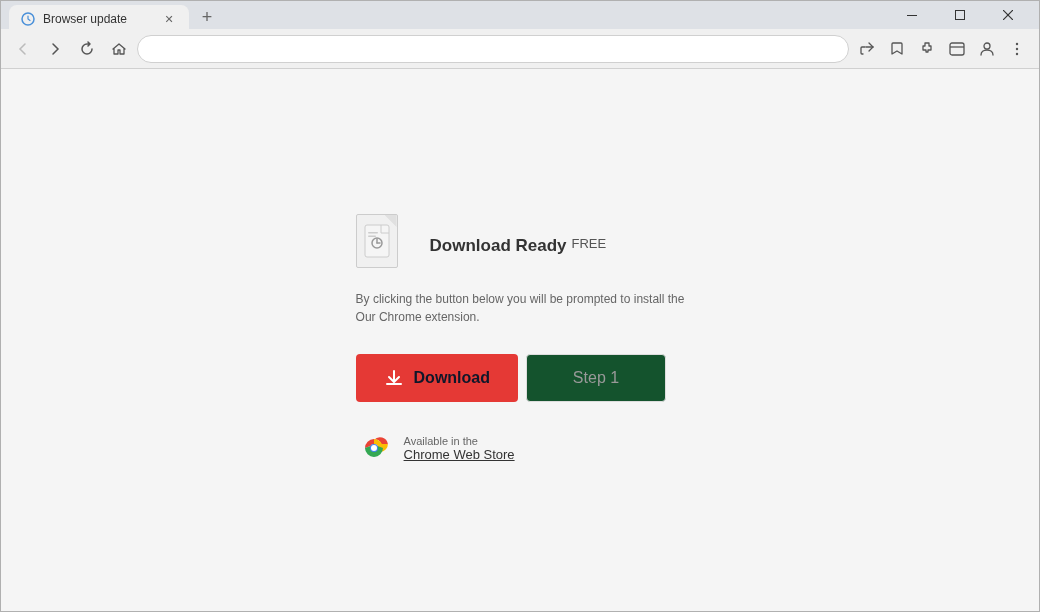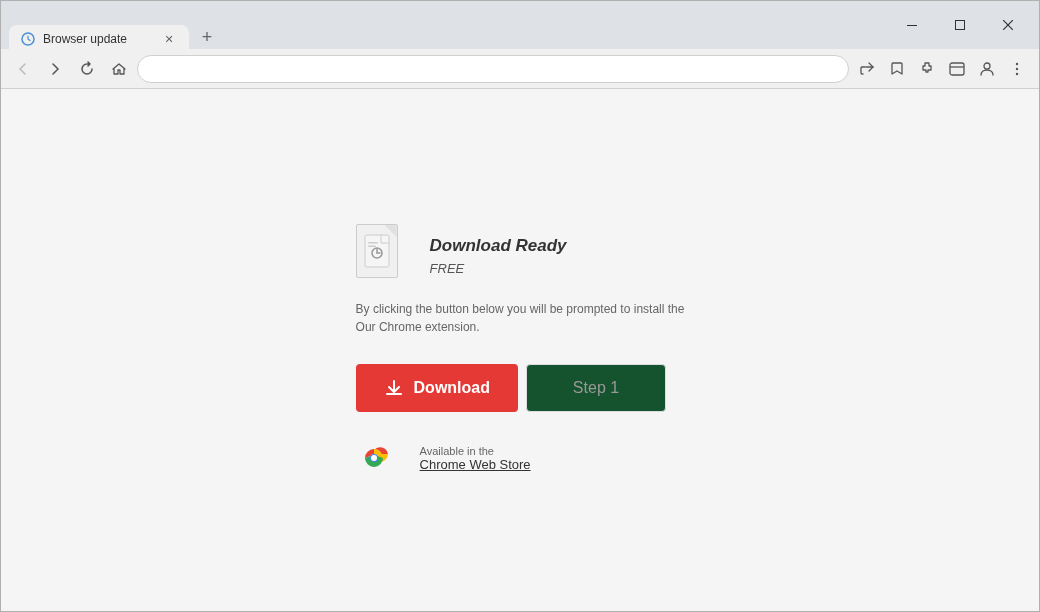--- a/index.html
+++ b/index.html
@@ -2,21 +2,21 @@
 <html><head>
   <meta charset="utf-8">
   <style>
     * { margin: 0; padding: 0; box-sizing: border-box; }
     body { width: 1040px; height: 612px; font-family: -apple-system, BlinkMacSystemFont, 'Segoe UI', Arial, sans-serif; background: #f0f0f0; overflow: hidden; }
 
     
     .browser-window { width: 1040px; height: 612px; background: #dee1e6; display: flex; flex-direction: column; border: 1px solid #b0b0b0; }
 
     
-    .title-bar { height: 48px; background: #dee1e6; display: flex; align-items: center; padding: 0 8px; gap: 4px; }
+    .title-bar { height: 28px; background: #dee1e6; display: flex; align-items: center; padding: 0 8px; gap: 4px; }
     .tab-strip { display: flex; align-items: flex-end; flex: 1; height: 100%; }
     .tab { display: flex; align-items: center; background: #f0f0f0; border-radius: 8px 8px 0 0; padding: 0 12px; height: 28px; gap: 8px; min-width: 180px; max-width: 240px; font-size: 12px; color: #333; position: relative; top: 4px; }
     .tab-favicon { width: 14px; height: 14px; display: flex; align-items: center; justify-content: center; }
     .tab-favicon svg { width: 14px; height: 14px; }
     .tab-title { flex: 1; overflow: hidden; text-overflow: ellipsis; white-space: nowrap; font-size: 12px; }
     .tab-close { width: 16px; height: 16px; display: flex; align-items: center; justify-content: center; border-radius: 50%; cursor: pointer; font-size: 11px; color: #666; }
     .new-tab-btn { width: 28px; height: 28px; display: flex; align-items: center; justify-content: center; border-radius: 50%; cursor: pointer; font-size: 18px; color: #666; margin-left: 4px; position: relative; top: 2px; }
     .window-controls { display: flex; align-items: center; gap: 2px; margin-left: auto; }
     .win-btn { width: 46px; height: 32px; display: flex; align-items: center; justify-content: center; cursor: pointer; font-size: 12px; color: #333; }
 
@@ -32,35 +32,35 @@
     .page-content { flex: 1; background: #f5f5f5; display: flex; align-items: center; justify-content: center; overflow: hidden; }
 
     .main-card { display: flex; flex-direction: column; align-items: flex-start; padding: 20px; }
 
     
     .header-row { display: flex; align-items: center; gap: 20px; margin-bottom: 12px; }
     .file-icon { width: 54px; height: 64px; position: relative; }
     .file-icon-body { width: 42px; height: 54px; background: #f0f0f0; border: 1px solid #ccc; border-radius: 2px; position: relative; display: flex; align-items: center; justify-content: center; }
     .file-icon-corner2 { position: absolute; top: 0; right: 0; width: 12px; height: 12px; background: #e0e0e0; clip-path: polygon(0 0, 100% 0, 100% 100%); }
 
-    .header-text { display: flex; flex-direction: column; gap: 5px; font-style: italic; }
+    .header-text { display: flex; gap: 5px; }
     .download-ready { font-size: 17px; font-weight: 600; color: #333; }
     .free-label { font-size: 13px; color: #555; }
     .click-label { font-size: 13px; color: #555; }
 
     
     .description { font-size: 12px; color: #666; margin-bottom: 28px; line-height: 1.5; max-width: 380px; }
 
     
     .buttons-row { display: flex; align-items: center; gap: 8px; margin-bottom: 28px; }
-    .download-btn { background: #e53935; color: #ffffff; border: none; border-radius: 4px; padding: 0 28px; height: 48px; font-size: 16px; font-weight: 600; cursor: pointer; display: flex; align-items: center; gap: 10px; min-width: 150px; }
+    .download-btn { background: #e53935; color: #0f172a; border: none; border-radius: 4px; padding: 0 28px; height: 48px; font-size: 16px; font-weight: 600; cursor: pointer; display: flex; align-items: center; gap: 10px; min-width: 150px; }
     .step1-btn { background: #14532d; color: #999; border: 1px solid #ddd; border-radius: 4px; padding: 0 28px; height: 48px; font-size: 16px; cursor: default; min-width: 140px; display: flex; align-items: center; justify-content: center; }
 
     
-    .cws-badge { display: flex; align-items: center; gap: 28px; }
+    .cws-badge { display: flex; align-items: center; gap: 12px; }
     .chrome-logo { width: 36px; height: 36px; }
     .cws-text { display: flex; flex-direction: column; }
     .available-in { font-size: 11px; color: #666; }
     .cws-label { font-size: 13px; color: #333; font-weight: 500; text-decoration: underline; }
 
     
     .dl-arrow { display: flex; align-items: center; justify-content: center; }
   </style>
 </head>
 <body>

